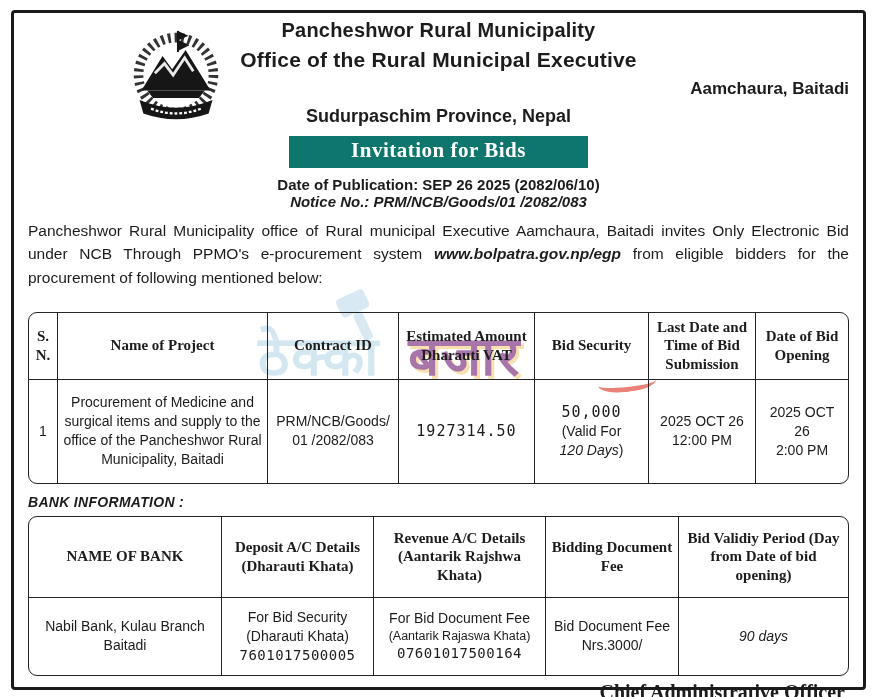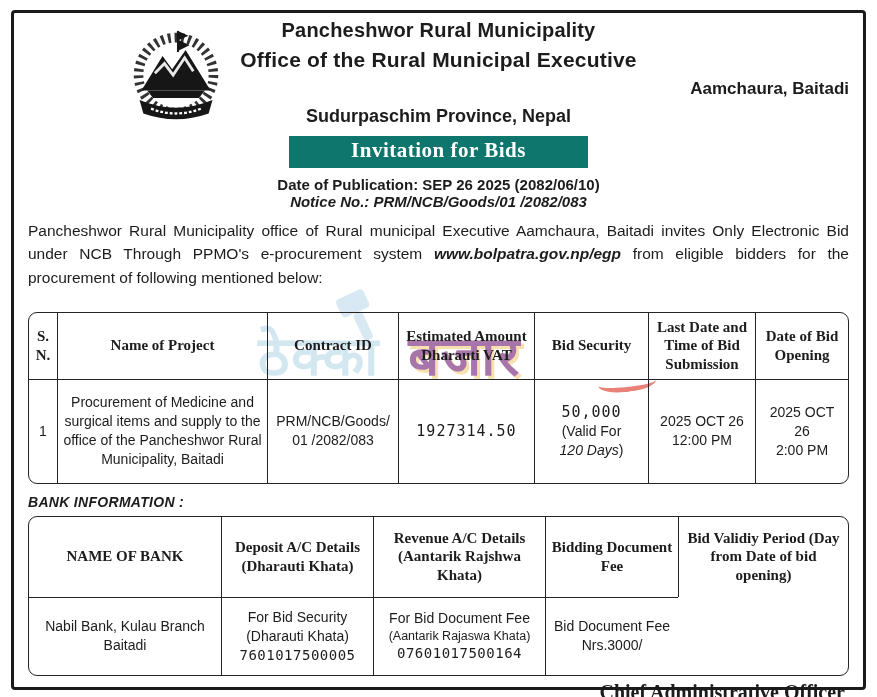--- a/index.html
+++ b/index.html
@@ -162,18 +162,19 @@
       </div>
       <div class="cell bd b">
         <div>For Bid Document Fee</div>
         <div class="small-line">(Aantarik Rajaswa Khata)</div>
         <div class="mono-sm">07601017500164</div>
       </div>
       <div class="cell bd b">
         <div>Bid Document Fee</div>
         <div>Nrs.3000/</div>
       </div>
+      <div class="cell bd b ital">90 days</div>
     </div>
 
     <div class="footer">Chief Administrative Officer</div>
 
   </div>
 </div>
 
 </body></html>

